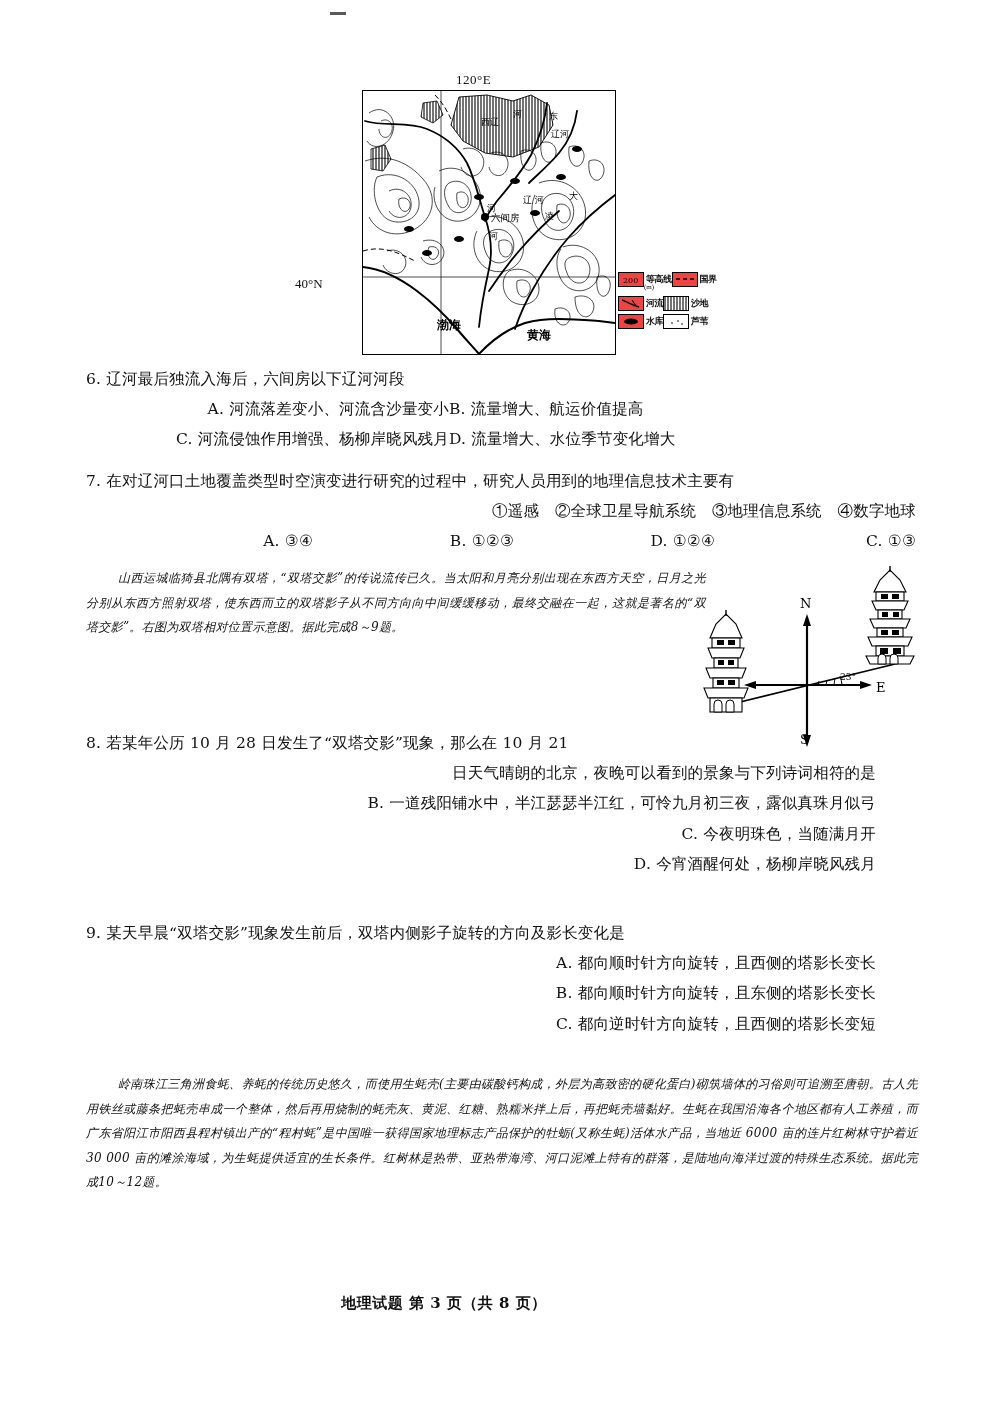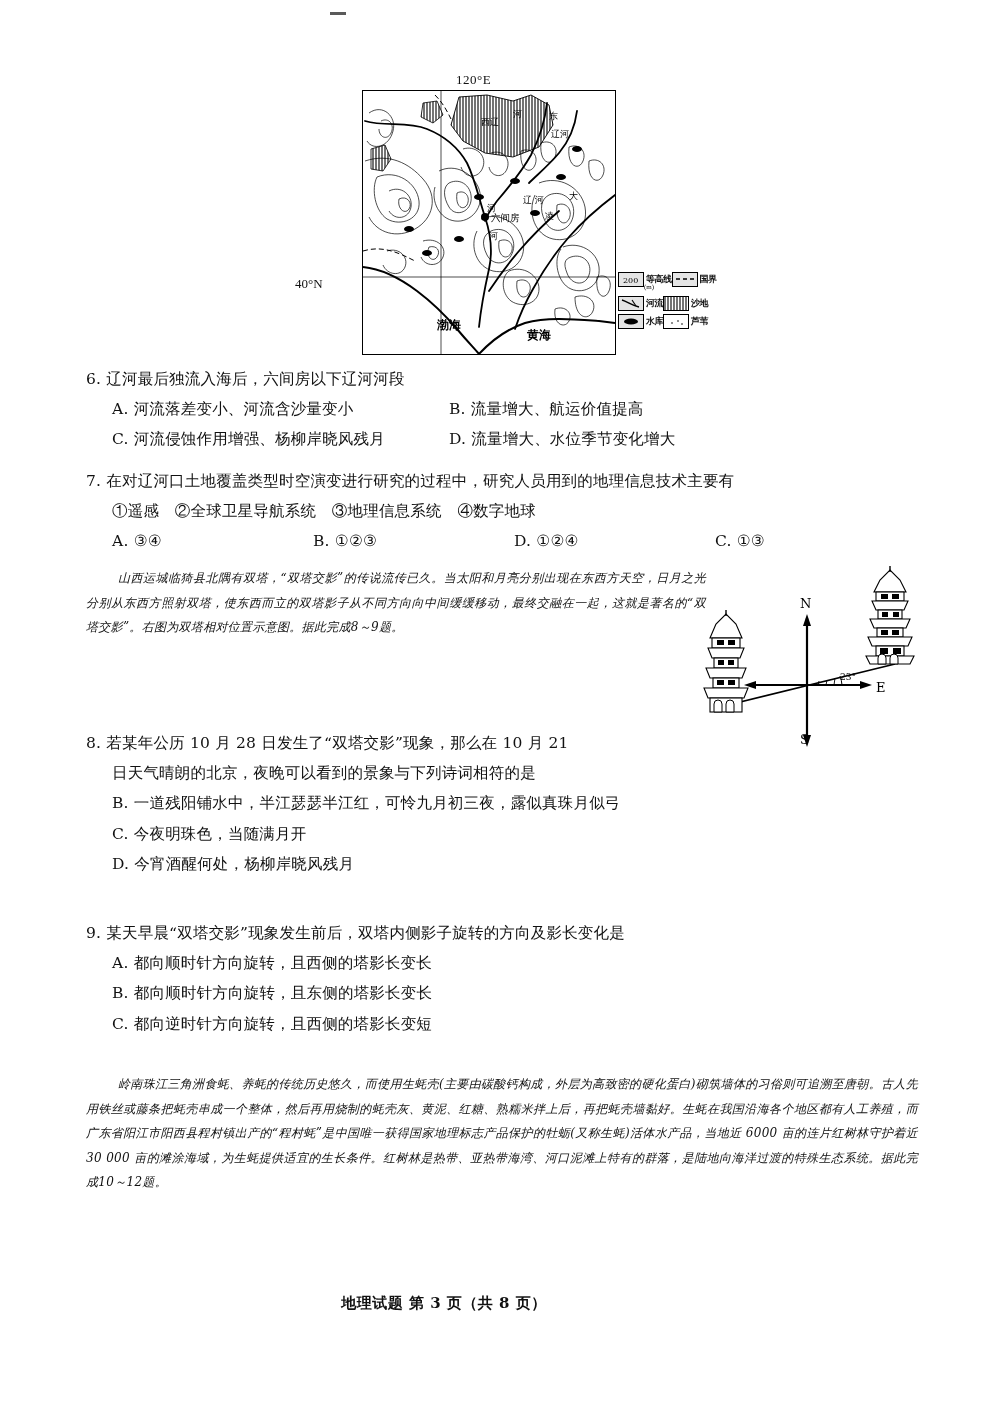--- a/index.html
+++ b/index.html
@@ -85,21 +85,21 @@
     align-items: center;
     margin-bottom: 3px;
     white-space: nowrap;
   }
   .legend-box {
     width: 24px;
     height: 13px;
     border: 1.2px solid #000;
     margin-right: 2px;
     position: relative;
-    background: #e5e5e5;
+    background: #ef4444;
     flex: none;
     overflow: hidden;
     text-align: center;
   }
   .legend-label {
     font-size: 9px;
     margin-right: 0;
     font-family: "DejaVu Serif", serif;
     font-weight: bold;
     letter-spacing: -0.5px;
@@ -117,21 +117,21 @@
     font-family: "DejaVu Serif", "Liberation Serif", serif;
     font-size: 15.5px;
     line-height: 1.95;
     color: #111;
     letter-spacing: .2px;
   }
   .q .stem { display: block; }
   .q .opts { display: block; }
   .opt-row { display: flex; }
   .opt-half { width: 50%; }
-  .indent { padding-left: 26px; }
+  .indent { padding-left: 26px; text-align: right; }
 
   
   .narr {
     position: absolute;
     font-family: "DejaVu Serif", "Liberation Serif", serif;
     font-size: 12px;
     line-height: 2.05;
     text-align: justify;
     font-style: italic;
     letter-spacing: .3px;

